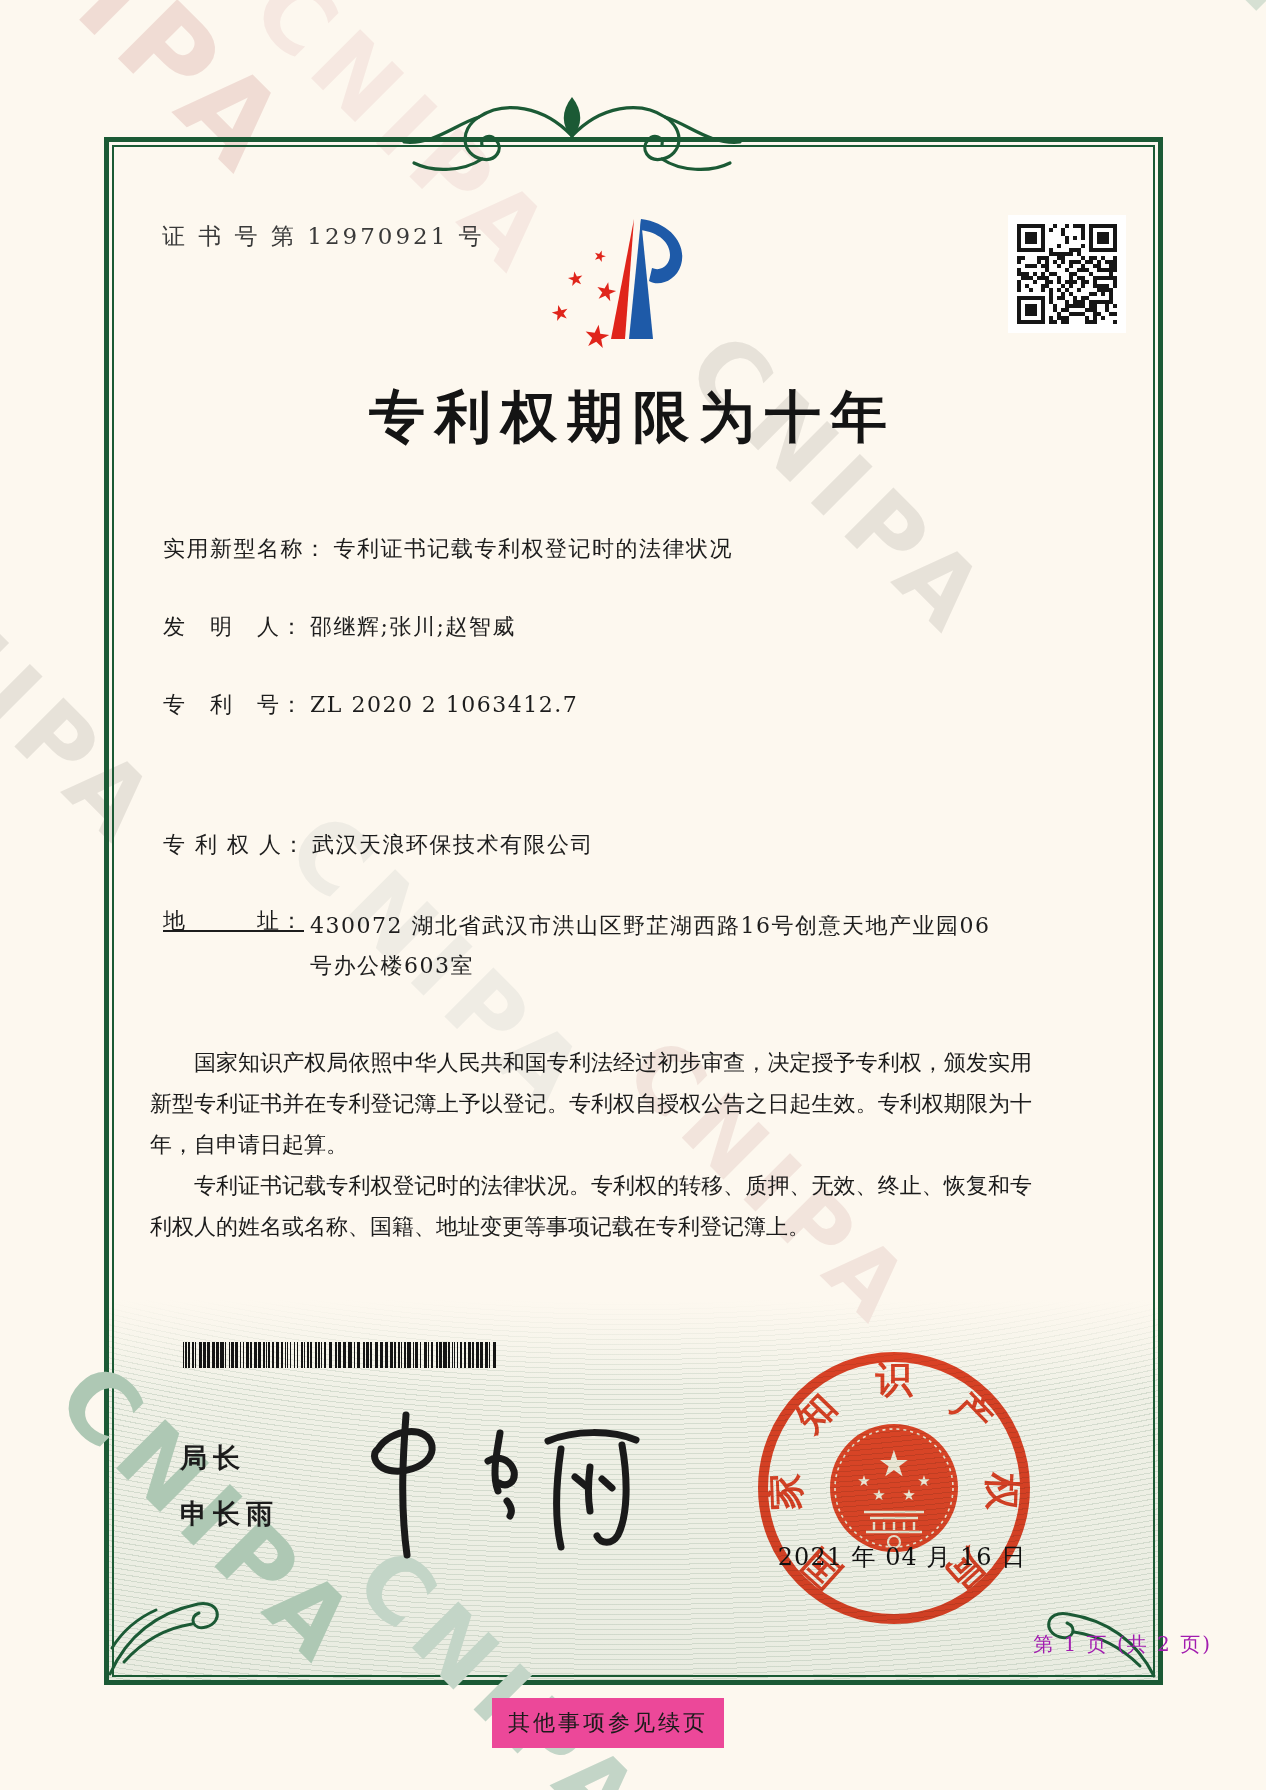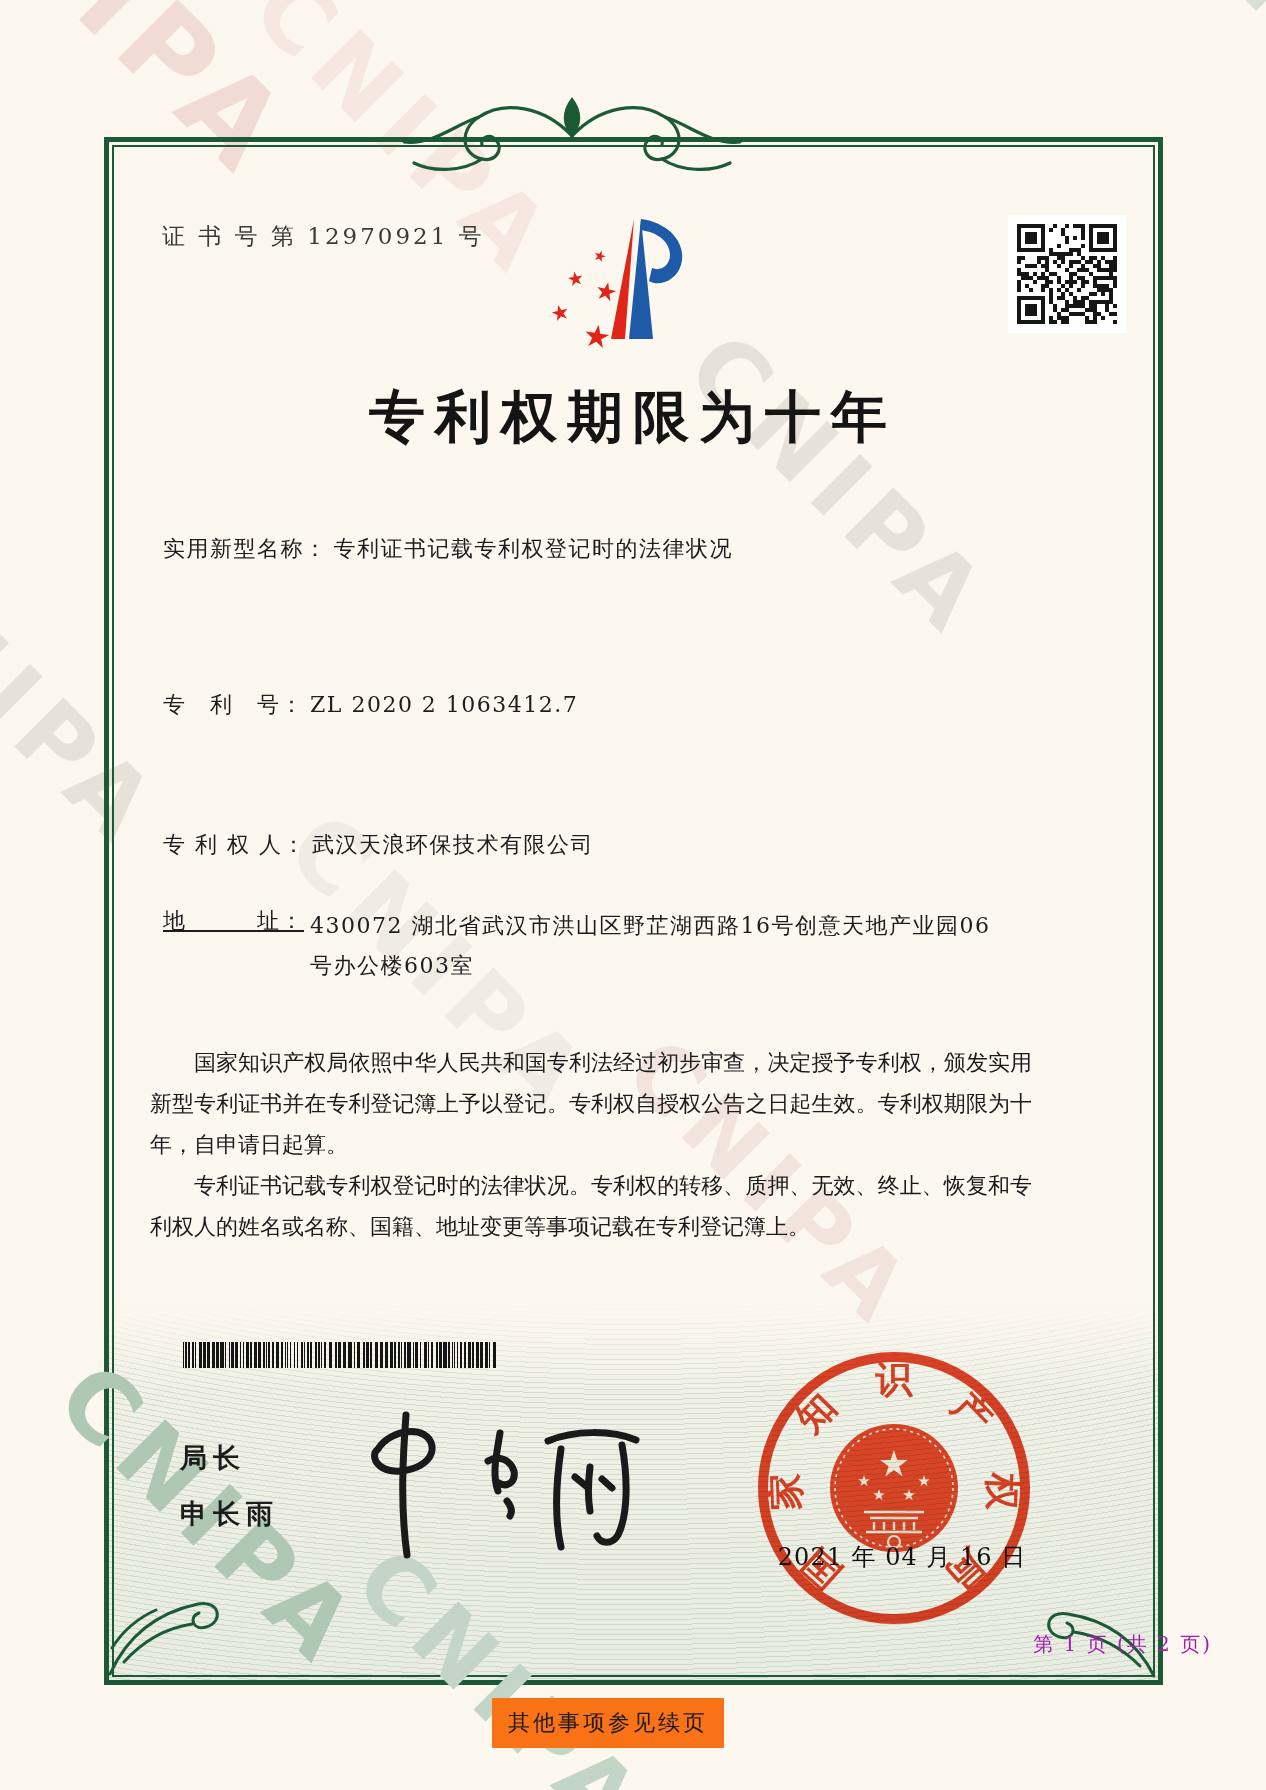--- a/index.html
+++ b/index.html
@@ -102,21 +102,21 @@
   .seal-date{
     position:absolute; left:777px; top:1541px; width:250px; z-index:7;
     text-align:center; font-size:24px; color:#111; letter-spacing:1px; white-space:nowrap;
   }
   .footer-page{
     position:absolute; left:0; width:1212px; top:1631px; z-index:5;
     text-align:right; font-size:20px; color:#a21caf; letter-spacing:2px;
   }
   .footer-note-box{
     position:absolute; left:492px; top:1698px; width:232px; height:50px; z-index:5;
-    background:#f97316; display:flex; align-items:center; justify-content:center;
+    background:#ec4899; display:flex; align-items:center; justify-content:center;
   }
   .footer-note-box span{font-size:22px; color:#1b1b1b; letter-spacing:3px; white-space:nowrap;}
   
   .seal svg text.ring{
     font-size:37px; font-weight:bold; fill:#e23a1c; text-anchor:middle;
     font-family:"DejaVu Serif","Liberation Serif",serif;
   }
   .seal svg text.emb{fill:#fbf6ec; text-anchor:middle; font-family:"DejaVu Sans",sans-serif;}
 </style>
 </head>
@@ -393,20 +393,23 @@
         <rect x="4" y="76" width="20" height="20" fill="#ffffff"></rect>
         <rect x="8" y="80" width="12" height="12" fill="#161616"></rect>
       </svg>
   </div>
 
   <div class="title">专利权期限为十年</div>
 
   <div class="row" style="top:534px">
     <span class="flabel">实用新型名称：</span><span class="fvalue">专利证书记载专利权登记时的法律状况</span>
   </div>
+  <div class="row" style="top:612px">
+    <span class="flabel">发　明　人：</span><span class="fvalue">邵继辉;张川;赵智威</span>
+  </div>
   <div class="row" style="top:690px">
     <span class="flabel">专　利　号：</span><span class="fvalue">ZL 2020 2 1063412.7</span>
   </div>
   <div class="row" style="top:830px">
     <span class="flabel">专 利 权 人：</span><span class="fvalue">武汉天浪环保技术有限公司</span>
   </div>
   <div class="row row-addr" style="top:906px">
     <span class="flabel">地　　　址：</span><span class="fvalue">430072 湖北省武汉市洪山区野芷湖西路16号创意天地产业园06号办公楼603室</span>
   </div>
 

